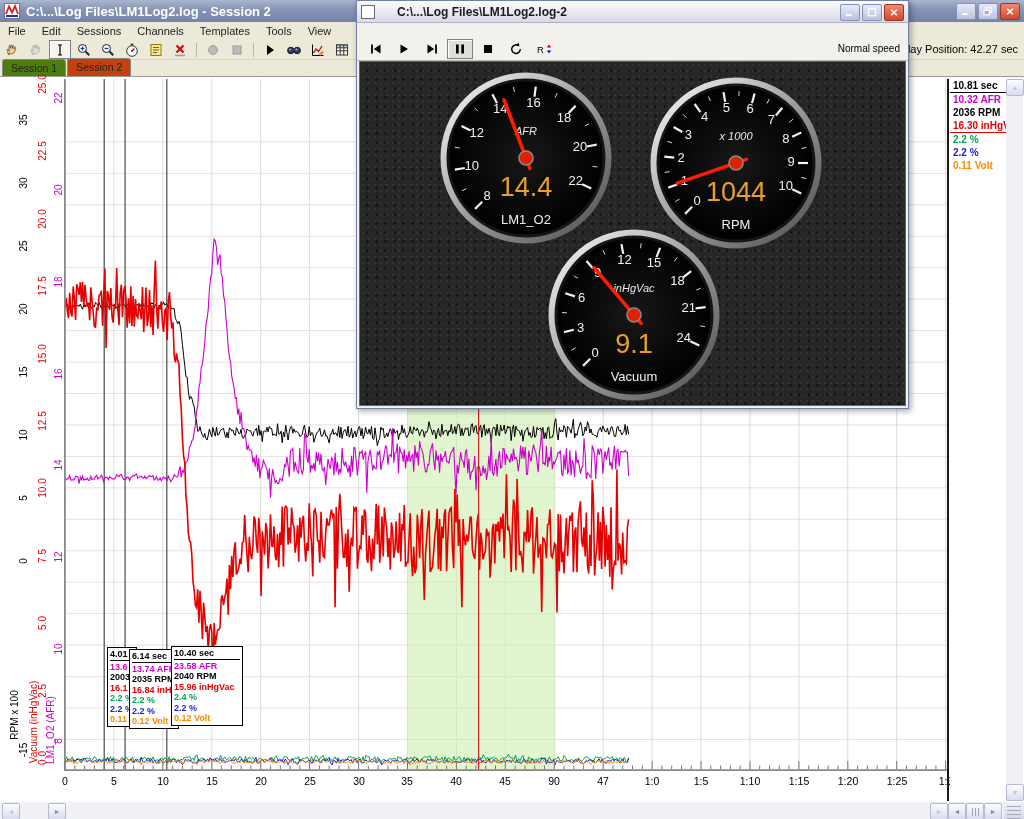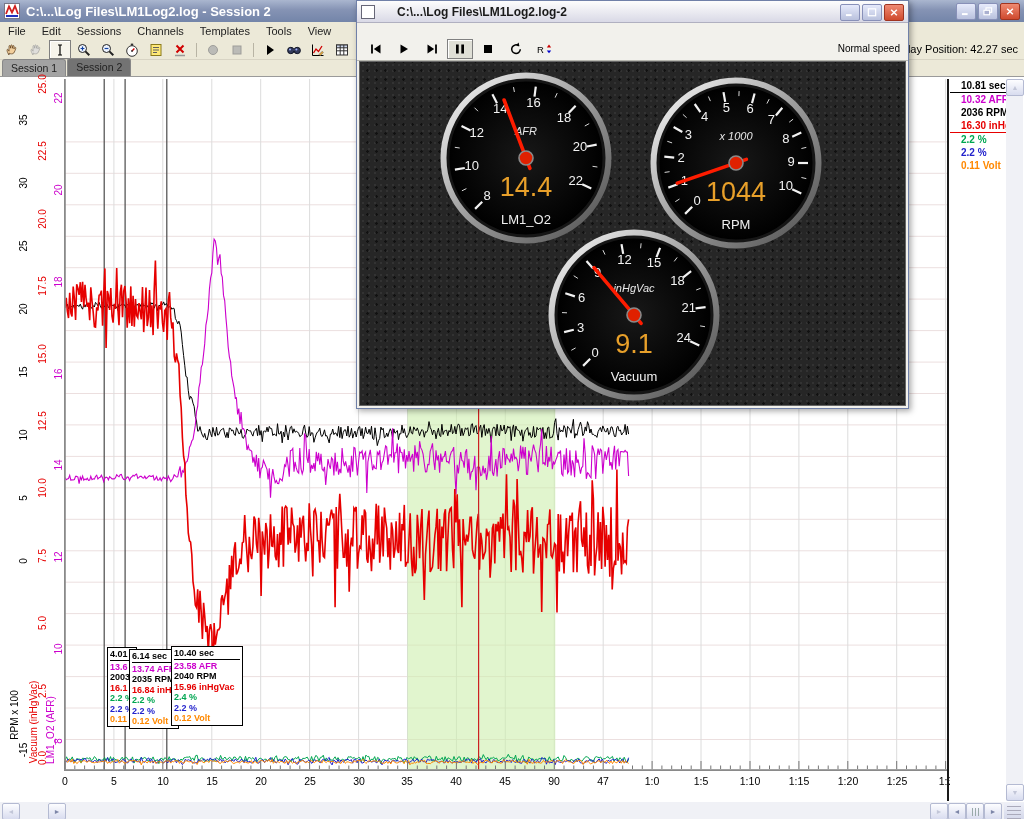--- a/index.html
+++ b/index.html
@@ -18,33 +18,33 @@
   .menu-item{padding:2px 8px;cursor:default;}
   .toolbar{position:absolute;left:0;top:40px;width:1024px;height:19px;background:#ece9d8;
     display:flex;align-items:center;border-bottom:1px solid #d8d4c4;}
   .tb-btn{width:20px;height:17px;display:flex;align-items:center;justify-content:center;margin:0 1px;border:1px solid transparent;}
   .tb-btn.pressed{border:1px solid #808080;background:#f6f4ec;box-shadow:inset 1px 1px 0 #fff;}
   .tb-btn.disabled{opacity:.8;}
   .tb-sep{width:1px;height:14px;background:#b8b4a4;margin:0 4px;}
   .play-pos{position:absolute;right:6px;top:3px;font-size:11px;color:#000;}
   .tabrow{position:absolute;left:0;top:59px;width:1024px;height:17px;display:flex;align-items:flex-end;padding-left:2px;}
   .tab{font-size:10.5px;padding:2px 8px 1px 8px;border:1px solid #888;border-bottom:none;
-    border-radius:3px 3px 0 0;background:#a3a3a3;color:#222;margin-right:1px;height:13px;}
-  .tab.active{background:#737373;position:relative;top:0px;height:14px;}
+    border-radius:3px 3px 0 0;background:#4d7c0f;color:#222;margin-right:1px;height:13px;}
+  .tab.active{background:#c2410c;position:relative;top:0px;height:14px;}
   
   #chart-region{position:absolute;left:0;top:76px;width:1024px;height:743px;background:#fff;border-top:1px solid #9a9a9a;}
   #plot-svg{position:absolute;left:0;top:2px;}
   .axis-label{position:absolute;font-size:10px;white-space:nowrap;transform:translate(-50%,-50%) rotate(-90deg);}
   .axis-title{position:absolute;font-size:10px;white-space:nowrap;transform:translate(-50%,-50%) rotate(-90deg);}
   .xlabel{position:absolute;font-size:10.5px;color:#000;transform:translateX(-50%);top:698px;}
   .tooltip-box{position:absolute;background:#fff;border:1px solid #000;overflow:hidden;font-size:9px;font-weight:bold;line-height:10.5px;padding:1px 2px;white-space:nowrap;}
   .tooltip-box .tline:first-child{border-bottom:1px solid #000;margin-bottom:1px;}
   #legend-sep{position:absolute;left:947px;top:2px;width:2px;height:722px;background:#1a1a1a;}
   #legend{position:absolute;left:950px;top:2px;width:56px;height:722px;background:#fff;}
-  .legend-item{font-size:10px;font-weight:bold;line-height:13px;padding-left:11px;white-space:nowrap;overflow:hidden;}
+  .legend-item{font-size:10px;font-weight:bold;line-height:13px;padding-left:3px;white-space:nowrap;overflow:hidden;}
   .legend-item.u-black{border-bottom:1px solid #000;}
   .legend-item.u-red{border-bottom:1px solid #e60000;}
   
   .sb{position:absolute;background:#f0f1f6;}
   .sb-btn{position:absolute;width:16px;height:15px;border:1px solid #b4bad2;border-radius:2px;
     background:linear-gradient(180deg,#fdfdff,#d8dcef);display:flex;align-items:center;justify-content:center;
     font-size:7px;color:#7d86a8;}
   .sb-btn.gray{color:#c2c6d8;}
   #vscroll{left:1006px;top:2px;width:17px;height:722px;}
   #hscroll{left:0;top:725px;width:1024px;height:18px;}

